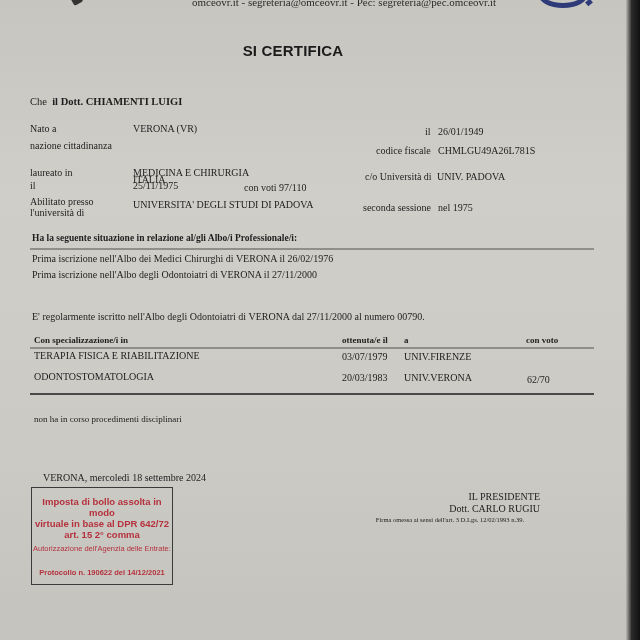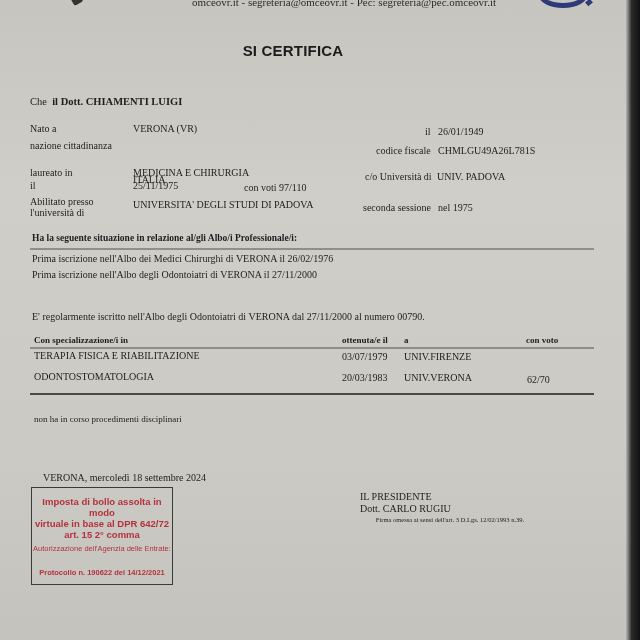--- a/index.html
+++ b/index.html
@@ -46,21 +46,21 @@
   .stamp {
     position: absolute; left: 31px; top: 487px; width: 142px; height: 98px;
     border: 1.5px solid #3a3a3a;
     font-family: "Liberation Sans", "DejaVu Sans", sans-serif;
     color: #b5313c; text-align: center;
   }
   .stamp .s1 { font-size: 9.5px; font-weight: bold; line-height: 11px; margin-top: 8px; }
   .stamp .s2 { font-size: 7.5px; margin-top: 4px; }
   .stamp .s3 { font-size: 7.5px; font-weight: bold; margin-top: 15px; }
 
-  .pres { left: 360px; width: 180px; text-align: left; font-size: 10px; line-height: 12px; }
+  .pres { left: 360px; width: 180px; text-align: right; font-size: 10px; line-height: 12px; }
   .firma { left: 360px; top: 516px; width: 180px; text-align: center; font-size: 6.5px; }
 </style>
 </head>
 <body>
 
 <div class="page">
 
   <div class="abs logo-left"></div>
   <div class="abs header-contact">omceovr.it - segreteria@omceovr.it - Pec: segreteria@pec.omceovr.it</div>
   <div class="abs logo-right"></div>

